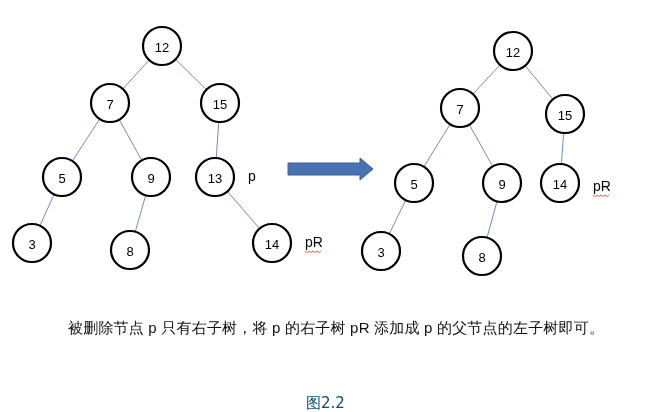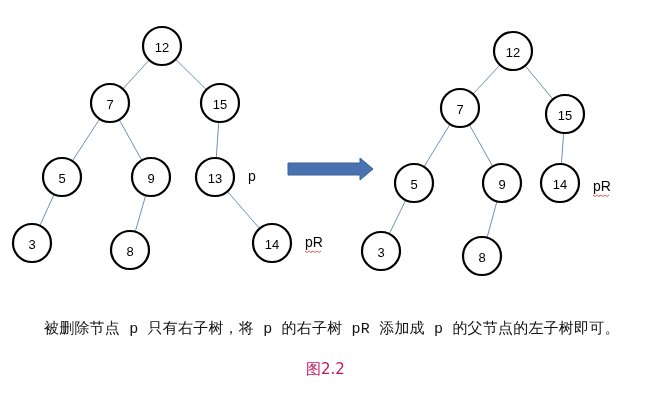--- a/index.html
+++ b/index.html
@@ -3,22 +3,22 @@
   <meta charset="utf-8">
   <style>
     html, body { margin:0; padding:0; background:#ffffff; }
     body { width:655px; height:412px; position:relative; overflow:hidden; font-family:"Liberation Sans", "DejaVu Sans", sans-serif; }
     #diagram { position:absolute; left:0; top:0; width:655px; height:412px; }
     .node-circle { fill:#ffffff; stroke:#000000; stroke-width:2.2; }
     .edge { stroke:#6f8fb8; stroke-width:1; }
     .node-label { font-family:"Liberation Sans", "DejaVu Sans", sans-serif; font-size:13px; fill:#000; text-anchor:middle; dominant-baseline:central; }
     .tag-label { font-family:"Liberation Sans", "DejaVu Sans", sans-serif; font-size:14px; fill:#000; }
     .squiggle { stroke:#d9302c; stroke-width:0.8; fill:none; }
-    .caption { position:absolute; left:44px; top:319px; font-size:15px; color:#111; font-family:Liberation Mono, monospace; white-space:nowrap; letter-spacing:0.2px;text-align:center; }
-    .figlabel { position:absolute; left:306px; top:360px; font-size:15px; color:#be185d; font-family:"DejaVu Sans", sans-serif; }
+    .caption { position:absolute; left:68px; top:319px; font-size:15px; color:#111; font-family:Liberation Sans, sans-serif; white-space:nowrap; letter-spacing:0.2px;text-align:center; }
+    .figlabel { position:absolute; left:306px; top:394px; font-size:15px; color:#0c4a6e; font-family:"DejaVu Sans", sans-serif; }
   </style>
 </head>
 <body>
 
 <svg id="diagram" width="655" height="412" viewBox="0 0 655 412" xmlns="http://www.w3.org/2000/svg">
   <g id="left-edges">
       <line x1="149.1947222370779" y1="60.036554470895375" x2="122.80527776292209" y2="88.96344552910463" class="edge"></line>
       <line x1="175.5513428518863" y1="59.317699009612376" x2="206.4486571481137" y2="89.68230099038762" class="edge"></line>
       <line x1="99.66036900311859" y1="118.94026445352551" x2="72.33963099688141" y2="161.05973554647449" class="edge"></line>
       <line x1="119.20814075071357" y1="119.619571111044" x2="141.79185924928643" y2="160.380428888956" class="edge"></line>

